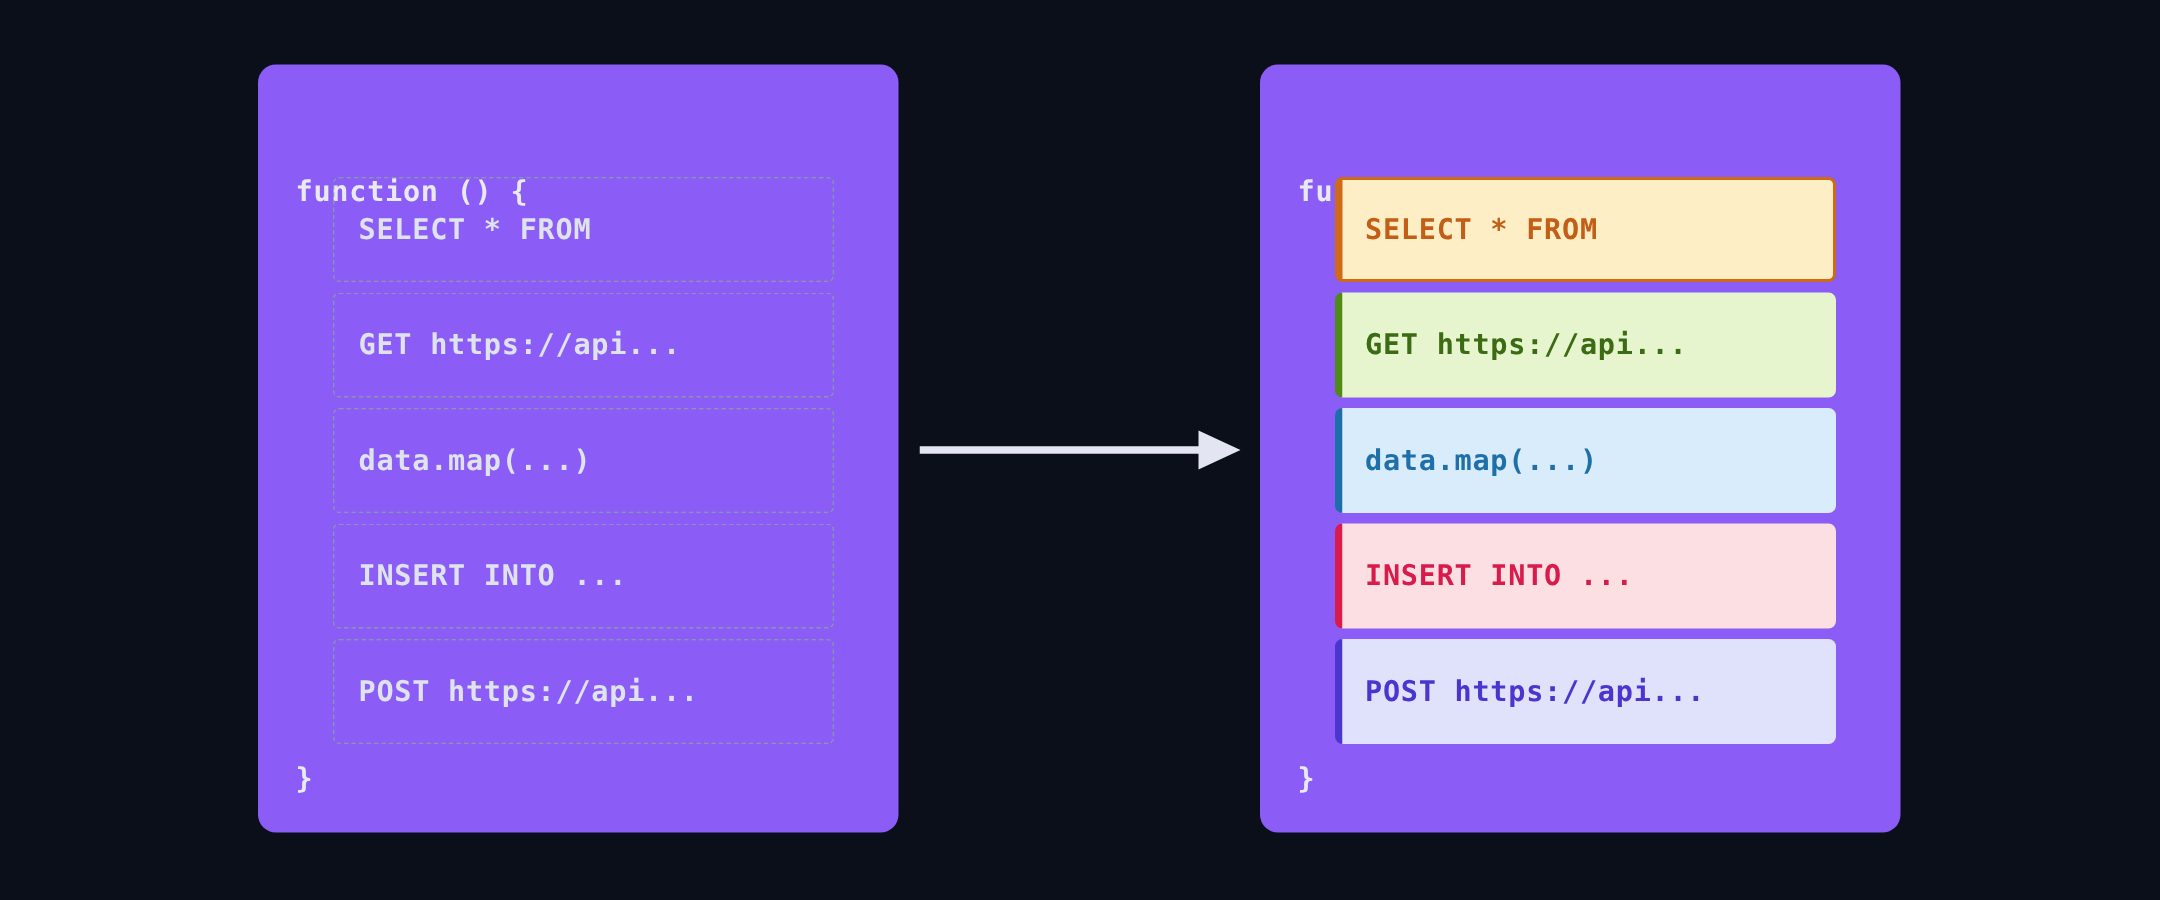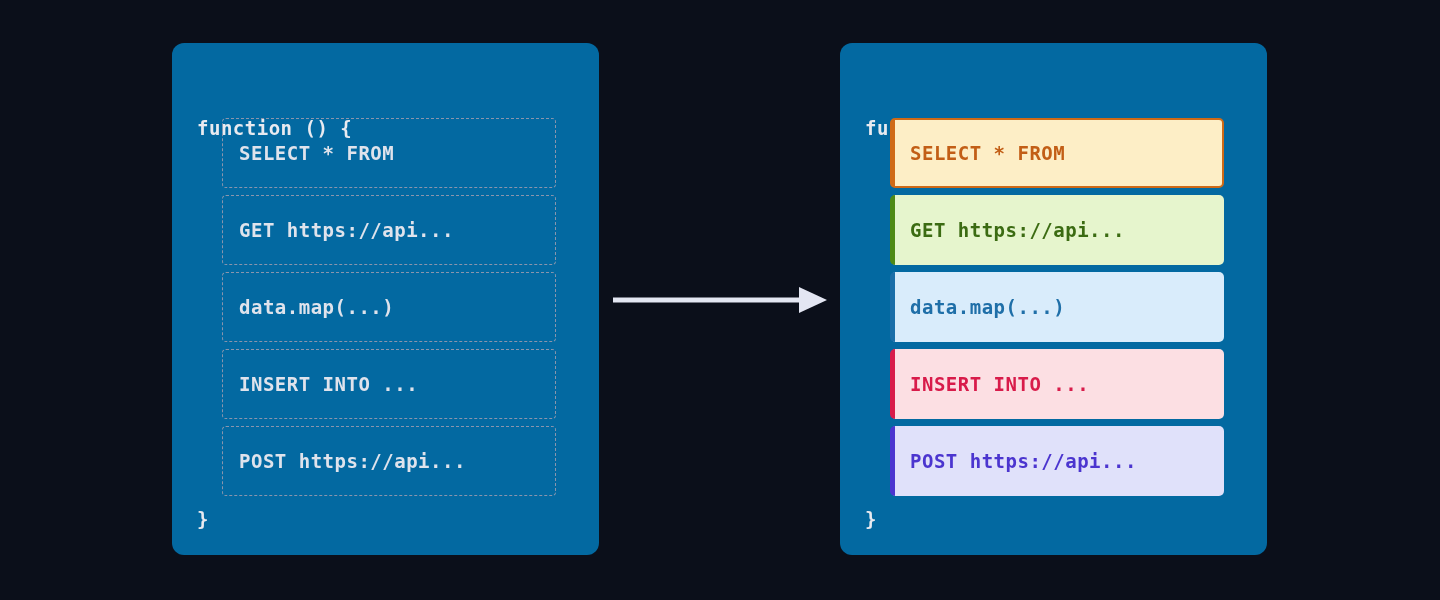--- a/index.html
+++ b/index.html
@@ -19,21 +19,21 @@
   .stage {
     position: absolute;
     inset: 0;
     width: 1440px;
     height: 600px;
   }
 
   
   .panel {
     position: absolute;
-    background: #0369a1;
+    background: #8b5cf6;
     border-radius: 12px;
     padding: 30px 0 0 0;
   }
 
   #panel-before {
     left: 172px;
     top: 43px;
     width: 427px;
     height: 512px;
   }

